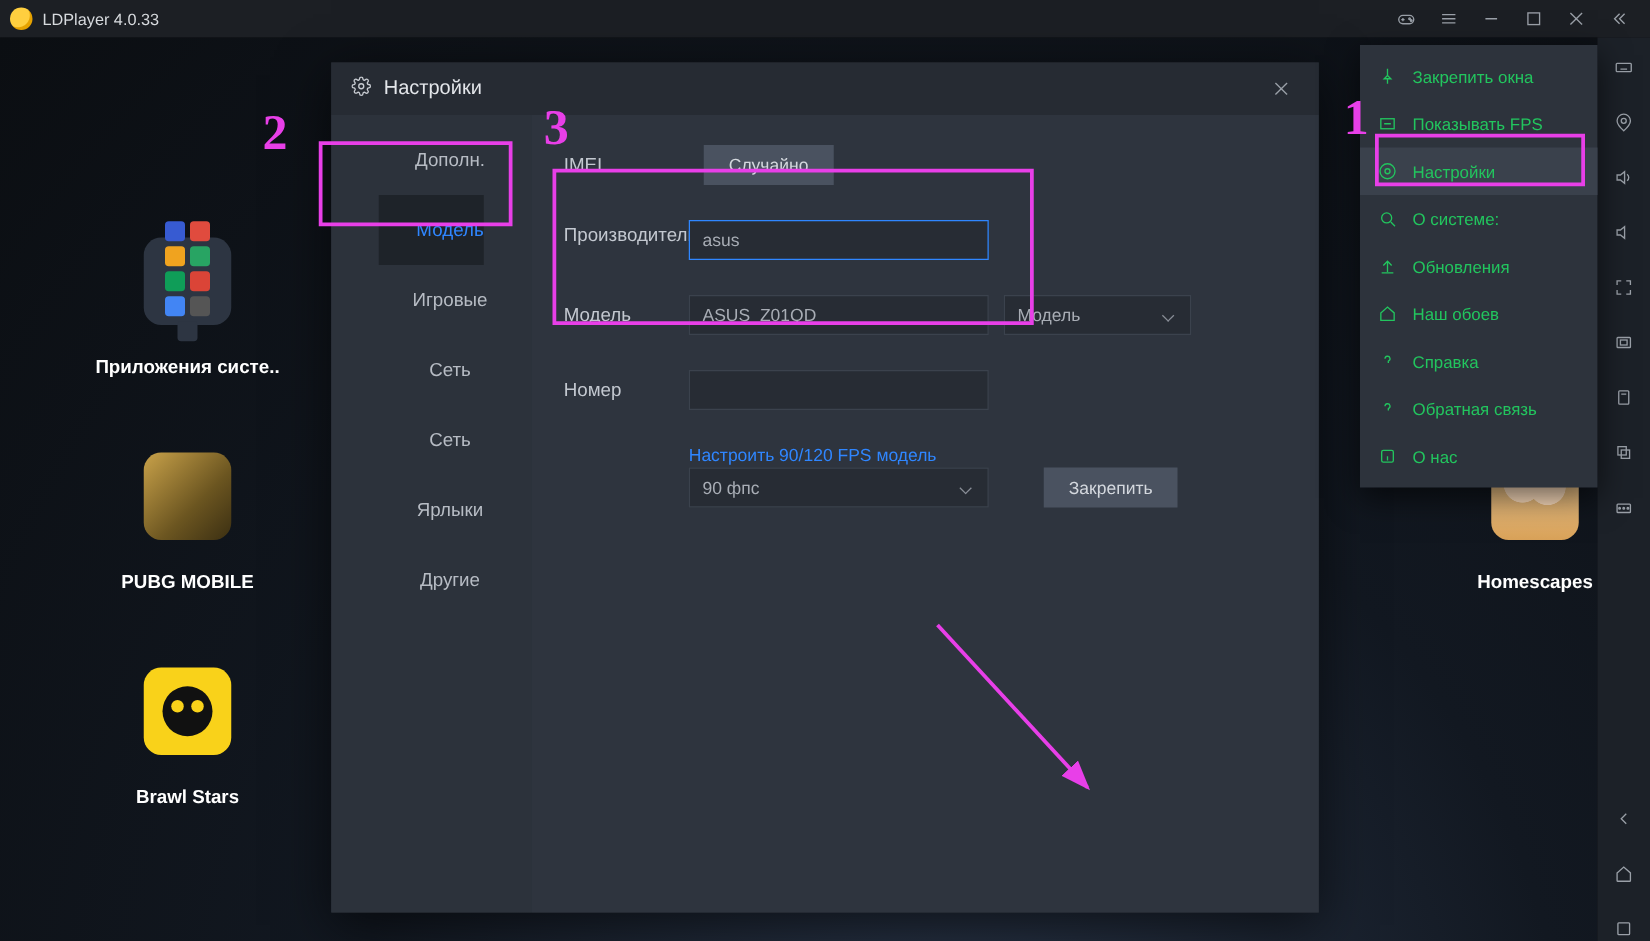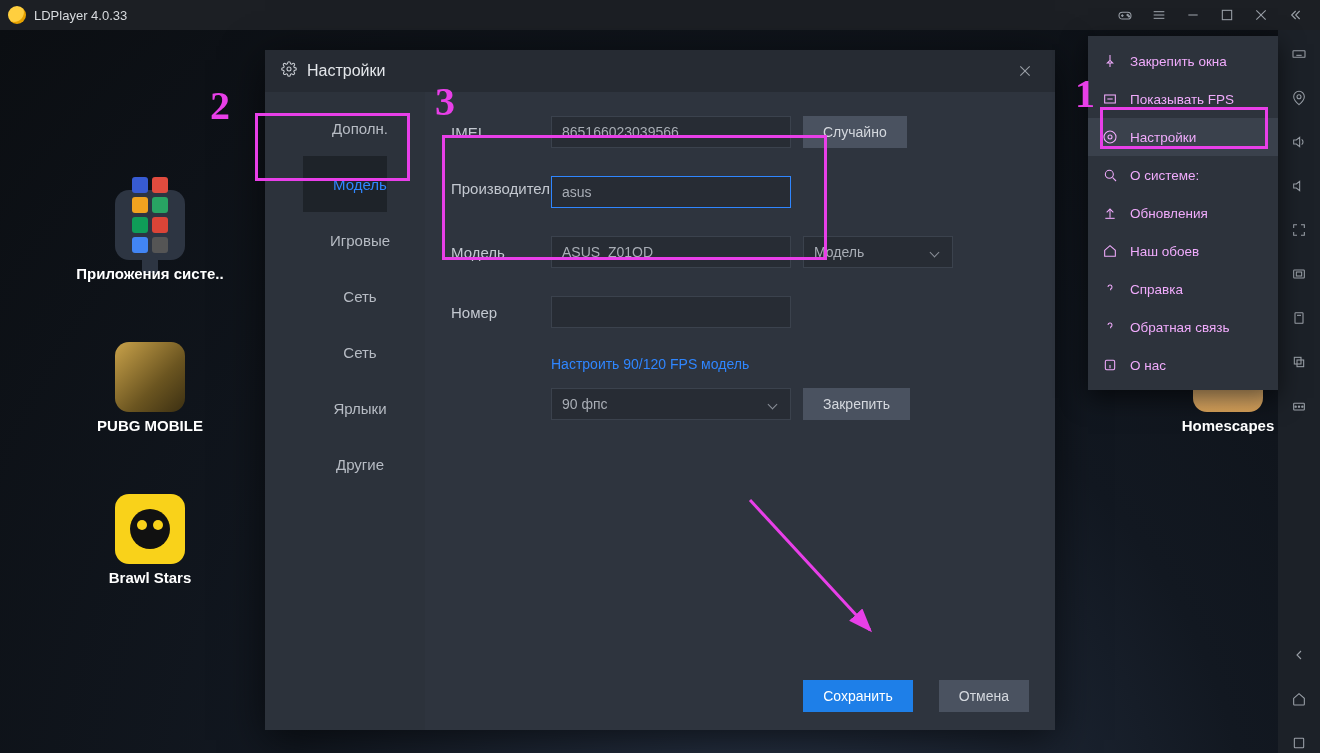--- a/index.html
+++ b/index.html
@@ -19,21 +19,21 @@
 
   .app-grid { position: absolute; left: 70px; top: 160px; display: flex; flex-direction: column; gap: 60px; align-items: center; }
   .app { display: flex; flex-direction: column; align-items: center; width: 160px; cursor: pointer; }
   .app-icon { width: 70px; height: 70px; border-radius: 14px; background: #2d3542; display: flex; flex-wrap: wrap; align-content: center; justify-content: center; gap: 4px; padding: 8px; }
   .app-icon.pubg { background: linear-gradient(135deg,#c9a24a,#6b5520 60%,#3b2f12); }
   .app-icon.brawl { background: #f9d21a; display:flex; align-items:center; justify-content:center; }
   .skull { width:40px; height:40px; border-radius:50%; background:#111; position:relative; }
   .skull::before, .skull::after { content:""; position:absolute; width:10px; height:10px; background:#f9d21a; border-radius:50%; top:11px; }
   .skull::before { left:7px; } .skull::after { right:7px; }
   .mini { width: 16px; height: 16px; border-radius: 3px; }
-  .app-label { margin-top: 5px; color: #fff; font-size: 15px; text-align: right; font-weight: 600; white-space: nowrap; overflow: hidden; text-overflow: ellipsis; max-width: 160px; }
+  .app-label { margin-top: 25px; color: #fff; font-size: 15px; text-align: right; font-weight: 600; white-space: nowrap; overflow: hidden; text-overflow: ellipsis; max-width: 160px; }
 
   
   .right-apps { position: absolute; right: 0; top: 160px; display: flex; flex-direction: column; gap: 60px; align-items: center; }
   .right-apps .app { width: 100px; }
   .app-icon.tiktok { background:#000; position:relative; }
   .app-icon.tiktok::after { content:"♪"; color:#fff; font-size:32px; position:absolute; left:18px; top:14px; text-shadow: -3px -3px 0 #25f4ee, 3px 3px 0 #fe2c55;}
   .app-icon.hs { background: linear-gradient(#f7d7a6,#d9a259); position:relative; }
   .app-icon.hs::after{content:"";position:absolute;inset:10px;border-radius:8px;background:radial-gradient(circle at 30% 30%, #ffe0c0 30%, transparent 31%), radial-gradient(circle at 70% 35%, #ffe0c0 30%, transparent 31%);}
   .app-icon.cod { background:#1a1a1a; }
 
@@ -42,21 +42,21 @@
   .dlg-header { height: 42px; display: flex; align-items: center; padding: 0 16px; background: #262b33; }
   .dlg-header .gear { margin-right: 10px; color:#c7cbd1; }
   .dlg-title { font-size: 16px; color: #e3e6ea; }
   .dlg-close { margin-left: auto; width: 28px; height: 28px; display:flex; align-items:center; justify-content:center; cursor:pointer; color:#9aa0a8; }
   .dlg-body { flex: 1; display: flex; min-height: 0; }
 
   .sidebar { width: 160px; background: #2c323b; display:flex; flex-direction:column; padding-top: 8px; align-items: center; }
   .side-item { height: 56px; display:flex; align-items:center; padding-left: 30px; color:#b7bcc4; font-size:15px; cursor:pointer; }
   .side-item.active { background:#1e2329; color:#2f86ff; }
 
-  .panel { flex:1; background:#2e343e; padding: 24px 26px 18px 26px; position:relative; display:flex; flex-direction:column; }
+  .panel { flex:1; background:#2e343e; padding: 24px 26px 2px 26px; position:relative; display:flex; flex-direction:column; }
   .row { display:flex; align-items:center; margin-bottom: 28px; }
   .row-label { width: 100px; color:#c3c8d0; font-size:15px; flex-shrink:0; }
   .row-label.tall { align-self:flex-start; padding-top:4px; }
   .text-input { width: 240px; height: 32px; background:#272c34; border:1px solid #3b424d; color:#a8adb5; font-size:14px; padding: 0 10px; }
   .text-input.focus { border:1px solid #2f86ff; }
   .btn { height:32px; padding:0 20px; background:#4a5260; border:none; color:#d4d8de; font-size:14px; cursor:pointer; margin-left:12px; }
   .btn.primary { background:#1e7fe8; color:#fff; }
   .select { width:240px; height:32px; background:#272c34; border:1px solid #3b424d; color:#a8adb5; font-size:14px; padding:0 10px; display:flex; align-items:center; justify-content:space-between; cursor:pointer;}
   .select.wide { width: 150px; margin-left: 12px; }
   .chev { border:solid #8a8f98; border-width:0 1.5px 1.5px 0; padding:3px; transform:rotate(45deg); margin-right:4px;}
@@ -64,21 +64,21 @@
 
   .panel-footer { margin-top:auto; display:flex; justify-content:flex-end; gap:14px; padding-top:10px; }
 
   
   .right-strip { position:absolute; right:0; top:30px; width:42px; bottom:0; background:#1c2128; display:flex; flex-direction:column; align-items:center; padding-top:14px; gap:24px; }
   .strip-ic { width:20px; height:20px; display:flex; align-items:center; justify-content:center; cursor:pointer; color:#9aa0a8; }
   .strip-spacer { flex:1; }
 
   
   .dropdown { position:absolute; right:42px; top:36px; width:190px; background:#2d333c; box-shadow:0 8px 24px rgba(0,0,0,.6); z-index:30; padding:6px 0; }
-  .dd-item { height:38px; display:flex; align-items:center; padding:0 14px; color:#f0abfc; font-size:13.5px; cursor:pointer; gap:12px; }
+  .dd-item { height:38px; display:flex; align-items:center; padding:0 14px; color:#22c55e; font-size:13.5px; cursor:pointer; gap:12px; }
   .dd-item:hover, .dd-item.hl { background:#3a414c; }
   .dd-ic { width:16px; height:16px; display:flex; align-items:center; justify-content:center; flex-shrink:0; }
 
   
   .anno { position:absolute; border:3px solid #e83fe8; z-index:40; pointer-events:none; }
   .anno-num { position:absolute; color:#e83fe8; font-size:40px; font-family:"Comic Sans MS","Segoe Script",cursive; font-weight:700; z-index:41; pointer-events:none; }
   .arrow { position:absolute; z-index:41; pointer-events:none; }
 
   svg.ico { width:16px; height:16px; stroke:currentColor; fill:none; stroke-width:1.6; }
 </style>
@@ -193,21 +193,20 @@
         <div class="side-item">Игровые</div>
         <div class="side-item">Сеть</div>
         <div class="side-item">Сеть</div>
         <div class="side-item">Ярлыки</div>
         <div class="side-item">Другие</div>
       </div>
 
       <div class="panel">
         <div class="row">
           <div class="row-label">IMEI</div>
-          <input class="text-input" value="865166023039566" style="">
           <button class="btn">Случайно</button>
         </div>
 
         <div class="row">
           <div class="row-label tall">Производитель</div>
           <input class="text-input focus" value="asus" style="">
         </div>
 
         <div class="row">
           <div class="row-label">Модель</div>
@@ -218,33 +217,29 @@
           </div>
         </div>
 
         <div class="row">
           <div class="row-label">Номер</div>
           <input class="text-input" value="" style="">
         </div>
 
         <div style="margin-left:100px;">
           <div class="link">Настроить 90/120 FPS модель</div>
-          <div style="display:flex; margin-top:16px;">
+          <div style="display:flex; margin-top:2px;gap:32px;">
             <div class="select">
               <span>90 фпс</span>
               <span class="chev"></span>
             </div>
             <button class="btn">Закрепить</button>
           </div>
         </div>
 
-        <div class="panel-footer">
-          <button class="btn primary">Сохранить</button>
-          <button class="btn">Отмена</button>
-        </div>
       </div>
     </div>
   </div>
 </div>
 
 <div class="right-strip">
   <div class="strip-ic">
       <svg class="ico" viewBox="0 0 24 24">
         <rect x="3" y="7" width="18" height="10" rx="1"></rect>
         <line x1="7" y1="10" x2="7" y2="10"></line>

